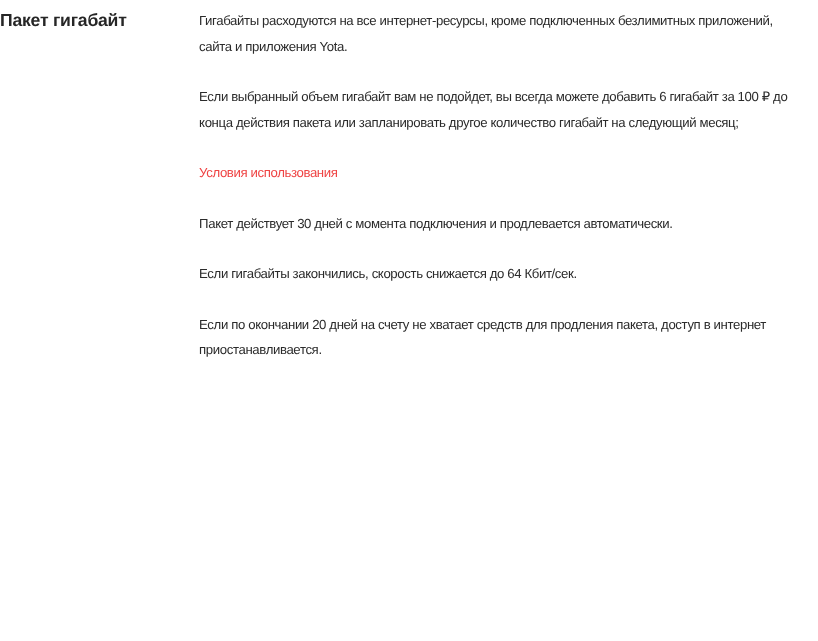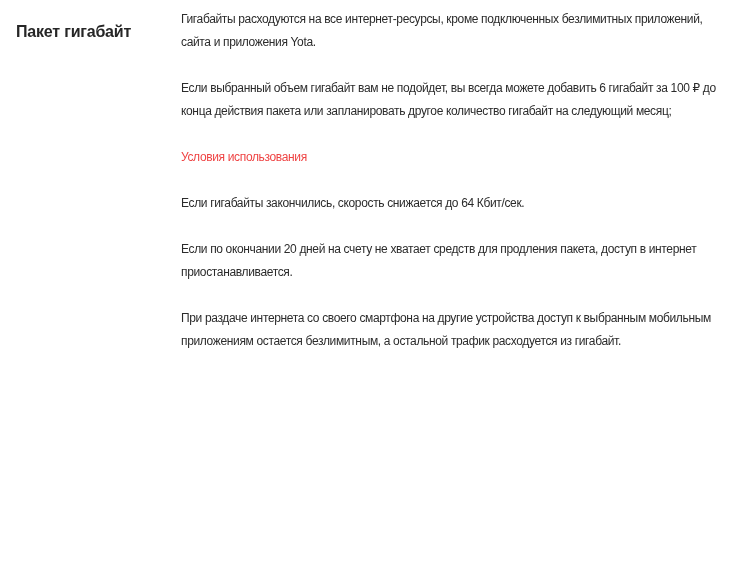--- a/index.html
+++ b/index.html
@@ -18,22 +18,21 @@
     .section-row {
       display: flex;
       align-items: flex-start;
       padding-top: 8px;
       box-sizing: border-box;
     }
     .label-col {
       flex: none;
       width: 181px;
       box-sizing: border-box;
-      padding-left: 16px;
-      margin-top: 12px;
+      padding-left: 0;
     }
     .section-title {
       font-size: 16px;
       line-height: 23px;
       font-weight: bold;
       letter-spacing: -0.2px;
       color: #262626;
     }
     .content-col {
       flex: none;
@@ -54,17 +53,17 @@
 <body>
 
 <div class="section-row">
   <div class="label-col">
     <div class="section-title">Пакет гигабайт</div>
   </div>
   <div class="content-col">
     <p>Гигабайты расходуются на все интернет-ресурсы, кроме подключенных безлимитных приложений, сайта и приложения Yota.</p>
     <p>Если выбранный объем гигабайт вам не подойдет, вы всегда можете добавить 6 гигабайт за 100 ₽ до конца действия пакета или запланировать другое количество гигабайт на следующий месяц;</p>
     <div class="terms-subheading">Условия использования</div>
+    <p>Пакет действует 30 дней с момента подключения и продлевается автоматически.</p>
     <p>Если гигабайты закончились, скорость снижается до 64 Кбит/сек.</p>
     <p>Если по окончании 20 дней на счету не хватает средств для продления пакета, доступ в интернет приостанавливается.</p>
-    <p>При раздаче интернета со своего смартфона на другие устройства доступ к выбранным мобильным приложениям остается безлимитным, а остальной трафик расходуется из гигабайт.</p>
   </div>
 </div>
 
 </body></html>

